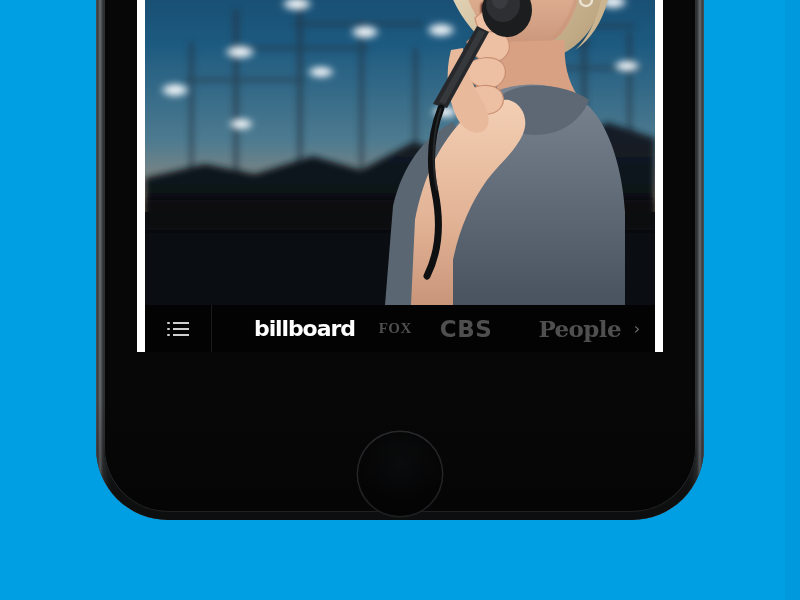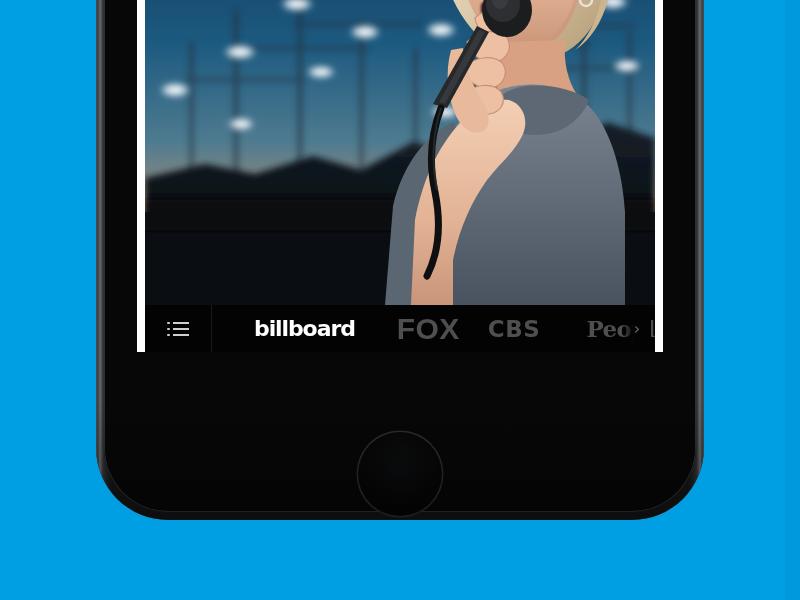--- a/index.html
+++ b/index.html
@@ -161,25 +161,25 @@
   .src.active { color: #ffffff; }
 
   .src-billboard {
     margin-left: 42px;
     font-size: 22px;
     font-weight: bold;
     letter-spacing: -1.1px;
     font-family: "DejaVu Sans", sans-serif;
   }
   .src-fox {
-    margin-left: 42px;
-    font-size: 30px;
+    margin-left: 24px;
+    font-size: 15px;
     font-weight: bold;
     letter-spacing: 0.4px;
-    font-family: Liberation Sans, sans-serif;
+    font-family: Liberation Serif, serif;
   }
   .src-cbs {
     margin-left: 28px;
     font-size: 23px;
     font-weight: bold;
     letter-spacing: 0.6px;
     font-family: "DejaVu Sans", sans-serif;
   }
   .src-people {
     margin-left: 46px;

